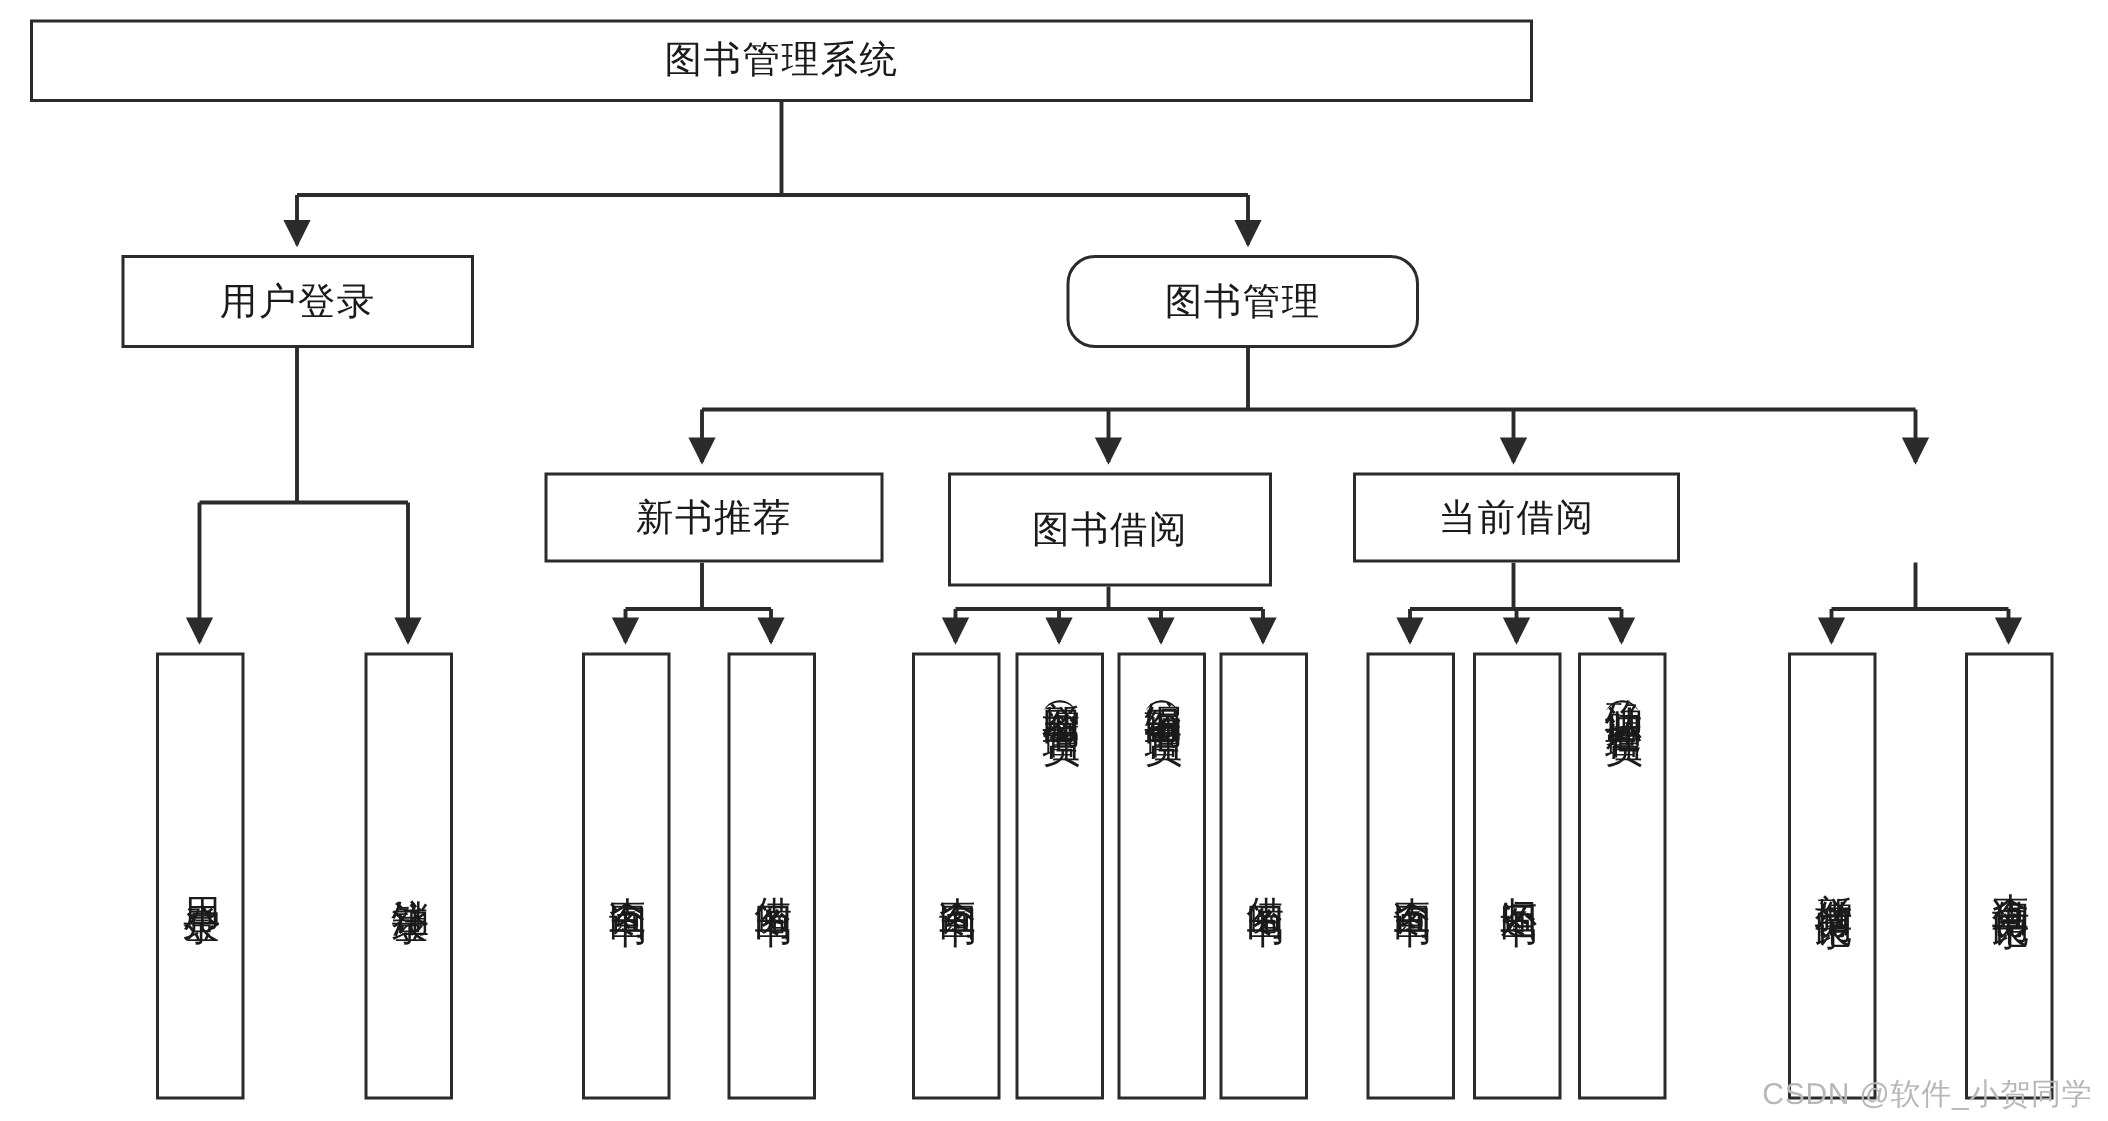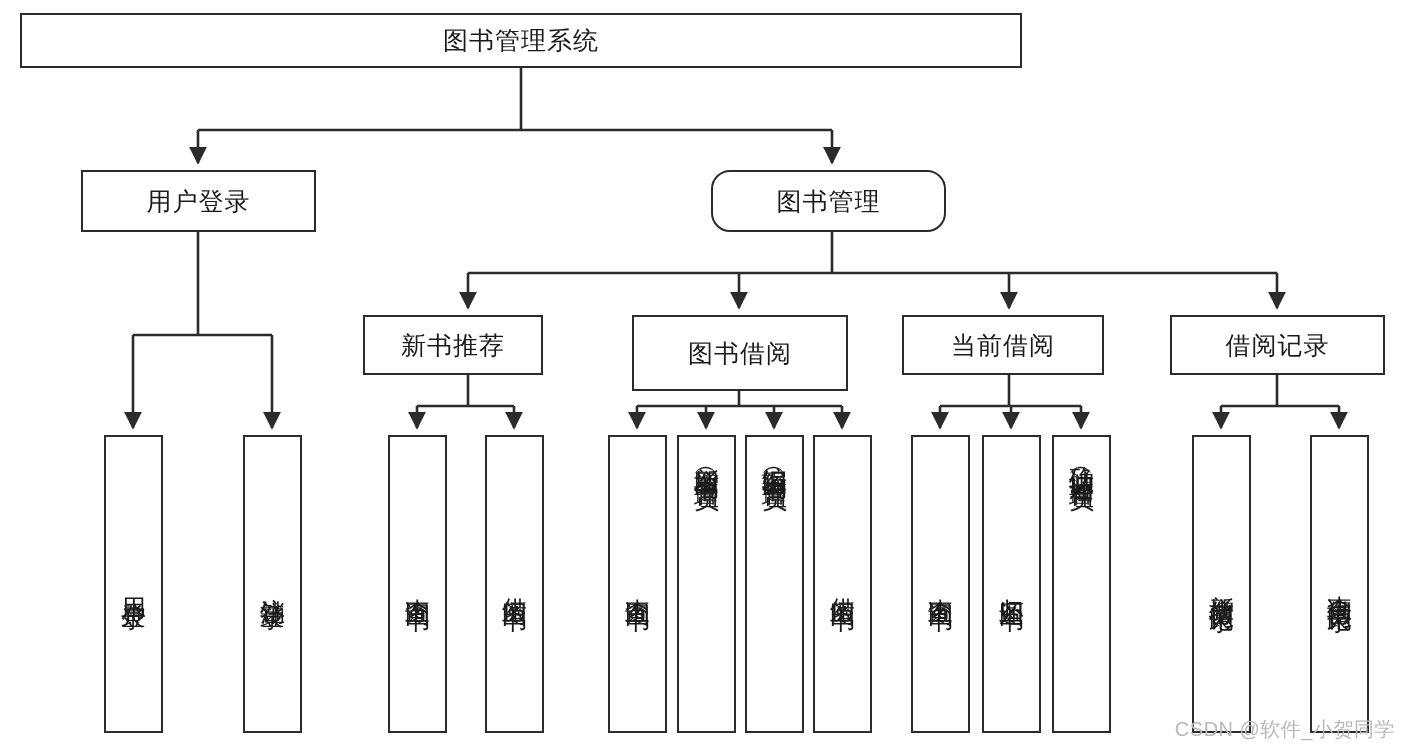--- a/index.html
+++ b/index.html
@@ -130,31 +130,28 @@
     <span class="label">图书管理系统</span>
   </div>
 
   <div class="node horiz" style="left:81px; top:170px; width:235px; height:62px;">
     <span class="label">用户登录</span>
   </div>
   <div class="node horiz" style="left:711px; top:170px; width:235px; height:62px;border-radius:19px;">
     <span class="label">图书管理</span>
   </div>
 
-  <div class="node horiz" style="left:363px; top:315px; width:180px; height:60px;">
+  <div class="node horiz" style="left:363px; top:315px; width:226px; height:60px;">
     <span class="label">新书推荐</span>
   </div>
   <div class="node horiz" style="left:632px; top:315px; width:216px; height:76px;">
     <span class="label">图书借阅</span>
   </div>
-  <div class="node horiz" style="left:902px; top:315px; width:202px; height:60px;">
+  <div class="node horiz" style="left:902px; top:315px; width:218px; height:60px;">
     <span class="label">当前借阅</span>
-  </div>
-  <div class="node horiz" style="left:1170px; top:315px; width:215px; height:60px;">
-    <span class="label">借阅记录</span>
   </div>
 
   <div class="node vert midstart" style="left:104px; top:435px; width:59px; height:298px;">
     <span class="label">用户登录</span>
   </div>
   <div class="node vert midstart" style="left:243px; top:435px; width:59px; height:298px;">
     <span class="label">注销登录</span>
   </div>
   <div class="node vert midstart" style="left:388px; top:435px; width:59px; height:298px;">
     <span class="label">查询图书</span>

